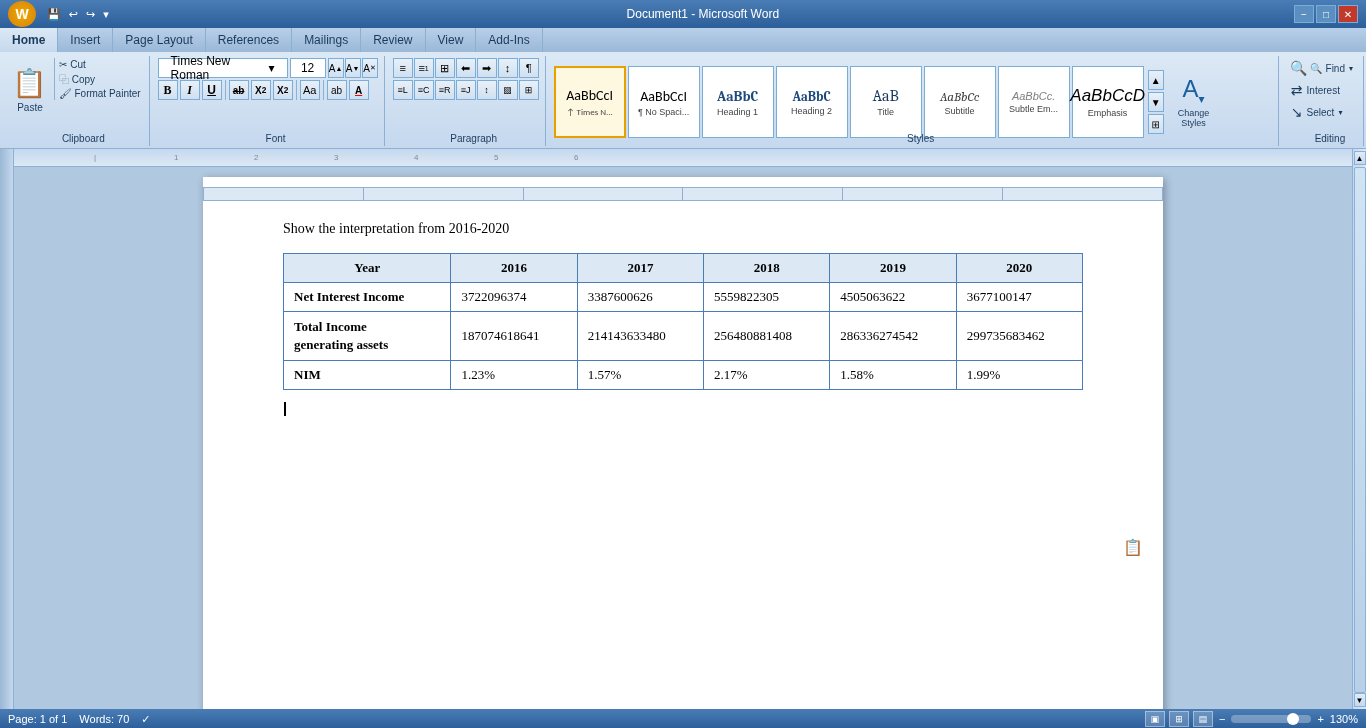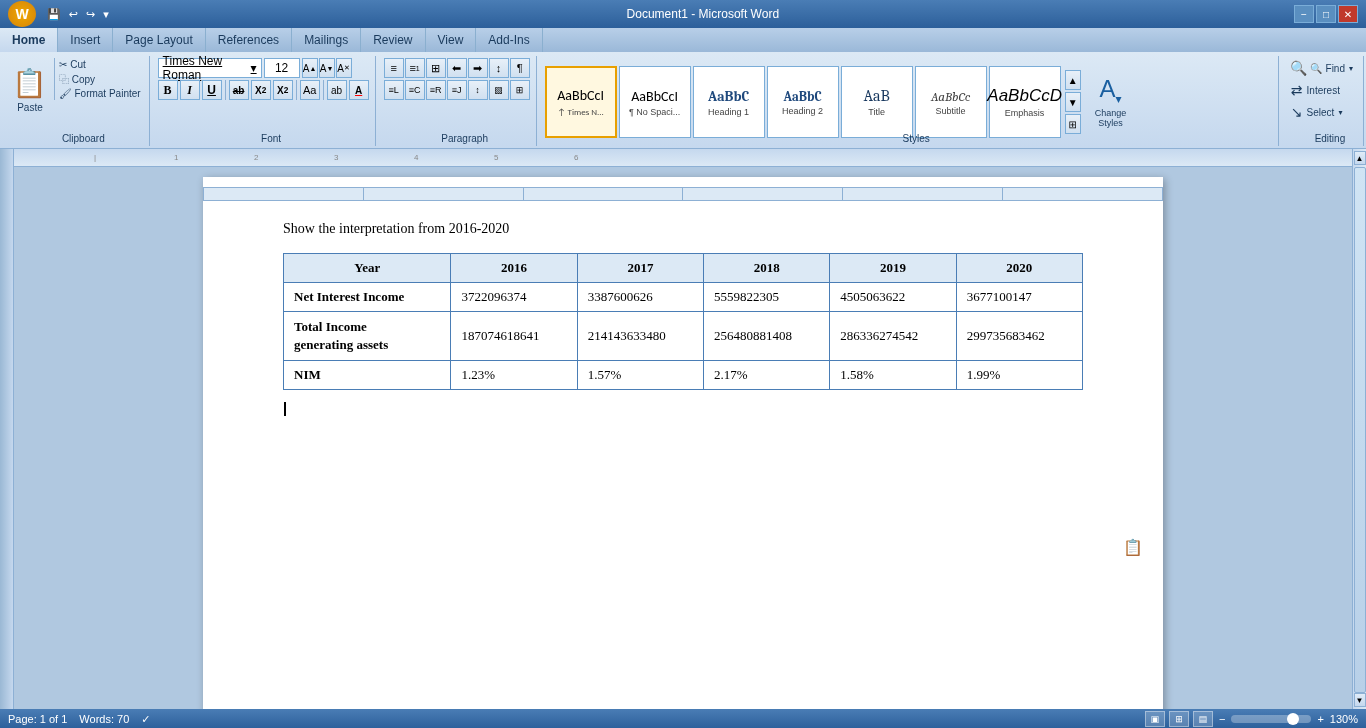--- a/index.html
+++ b/index.html
@@ -36,21 +36,21 @@
 
     
     .paste-btn { display: flex; flex-direction: column; align-items: center; justify-content: center; width: 44px; height: 64px; cursor: pointer; padding: 2px; }
     .paste-icon { font-size: 28px; }
     .paste-label { font-size: 10px; color: #1a3a5c; margin-top: 2px; }
     .clip-btn { font-size: 10px; color: #1a3a5c; cursor: pointer; display: flex; align-items: center; gap: 2px; padding: 1px 2px; white-space: nowrap; }
 
     
     .font-group-content { display: flex; flex-direction: column; gap: 2px; }
     .font-row1 { display: flex; gap: 2px; align-items: center; }
-    .font-name-box { width: 104px; height: 20px; border: 1px solid #7aadd8; background: white; padding: 1px 4px; font-size: 12px; display: flex; align-items: center; justify-content: space-between; cursor: pointer; text-decoration: underline; }
+    .font-name-box { width: 130px; height: 20px; border: 1px solid #7aadd8; background: white; padding: 1px 12px; font-size: 12px; display: flex; align-items: center; justify-content: space-between; cursor: pointer; }
     .font-size-box { width: 36px; height: 20px; border: 1px solid #7aadd8; background: white; padding: 1px 2px; font-size: 12px; text-align: center; display: flex; align-items: center; justify-content: center; }
     .font-size-btns { display: flex; gap: 1px; }
     .font-size-btn { width: 16px; height: 20px; background: linear-gradient(to bottom, #e8f0f8, #d0e0f0); border: 1px solid #7aadd8; cursor: pointer; display: flex; align-items: center; justify-content: center; font-size: 10px; }
     .font-row2 { display: flex; gap: 2px; align-items: center; }
     .fmt-btn { width: 20px; height: 20px; background: linear-gradient(to bottom, #e8f0f8, #d0e0f0); border: 1px solid #7aadd8; cursor: pointer; display: flex; align-items: center; justify-content: center; font-size: 12px; font-weight: bold; }
     .fmt-sep { width: 1px; background: #8db0d4; height: 20px; margin: 0 1px; }
     .color-btn { width: 20px; height: 20px; background: linear-gradient(to bottom, #e8f0f8, #d0e0f0); border: 1px solid #7aadd8; cursor: pointer; display: flex; align-items: center; justify-content: center; font-size: 10px; }
 
     
     .para-group { display: flex; flex-direction: column; gap: 2px; }
@@ -246,20 +246,24 @@
         <div class="style-item">
           <div style="font-size:16px; color:#17375e; font-family:'Cambria',serif;">AaB</div>
           <div class="style-item-text">Title</div>
         </div>
 
         <div class="style-item">
           <div style="font-size:13px; color:#404040; font-family:'Cambria',serif; font-style:italic;">AaBbCc</div>
           <div class="style-item-text">Subtitle</div>
         </div>
 
+        <div class="style-item">
+          <div style="font-size:11px; color:#808080; font-style:italic;">AaBbCc.</div>
+          <div class="style-item-text">Subtle Em...</div>
+        </div>
 
         <div class="style-item">
           <div style="font-size:17px; font-style:italic;">AaBbCcD</div>
           <div class="style-item-text">Emphasis</div>
         </div>
 
         <div class="styles-arrow" style="margin-left:2px;">
           <div class="styles-arrow-btn">▲</div>
           <div class="styles-arrow-btn">▼</div>
           <div class="styles-arrow-btn">⊞</div>

